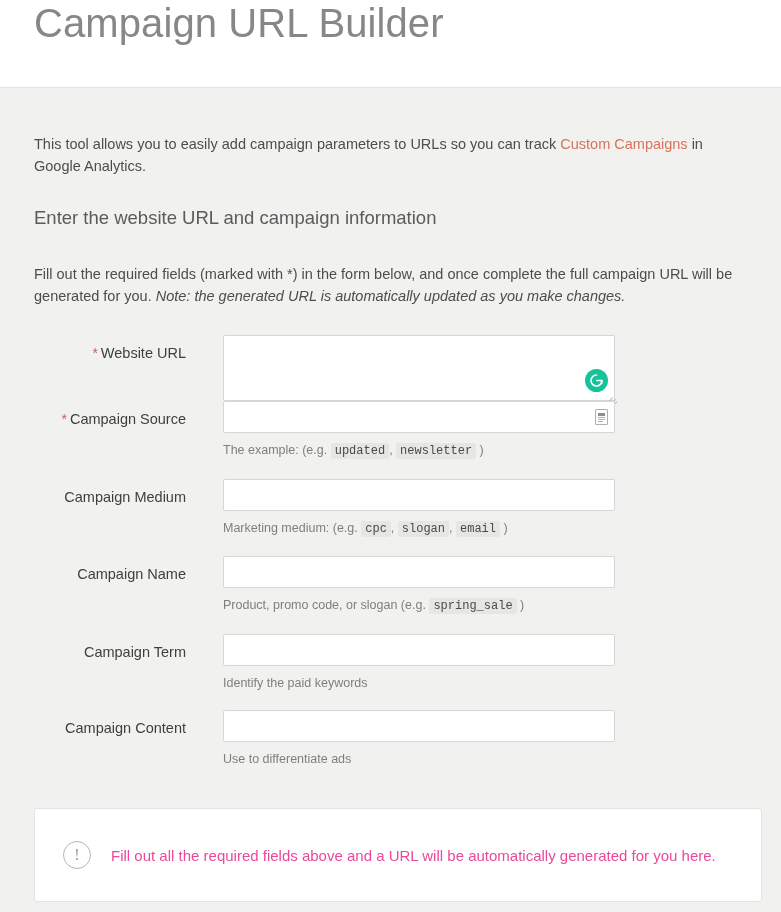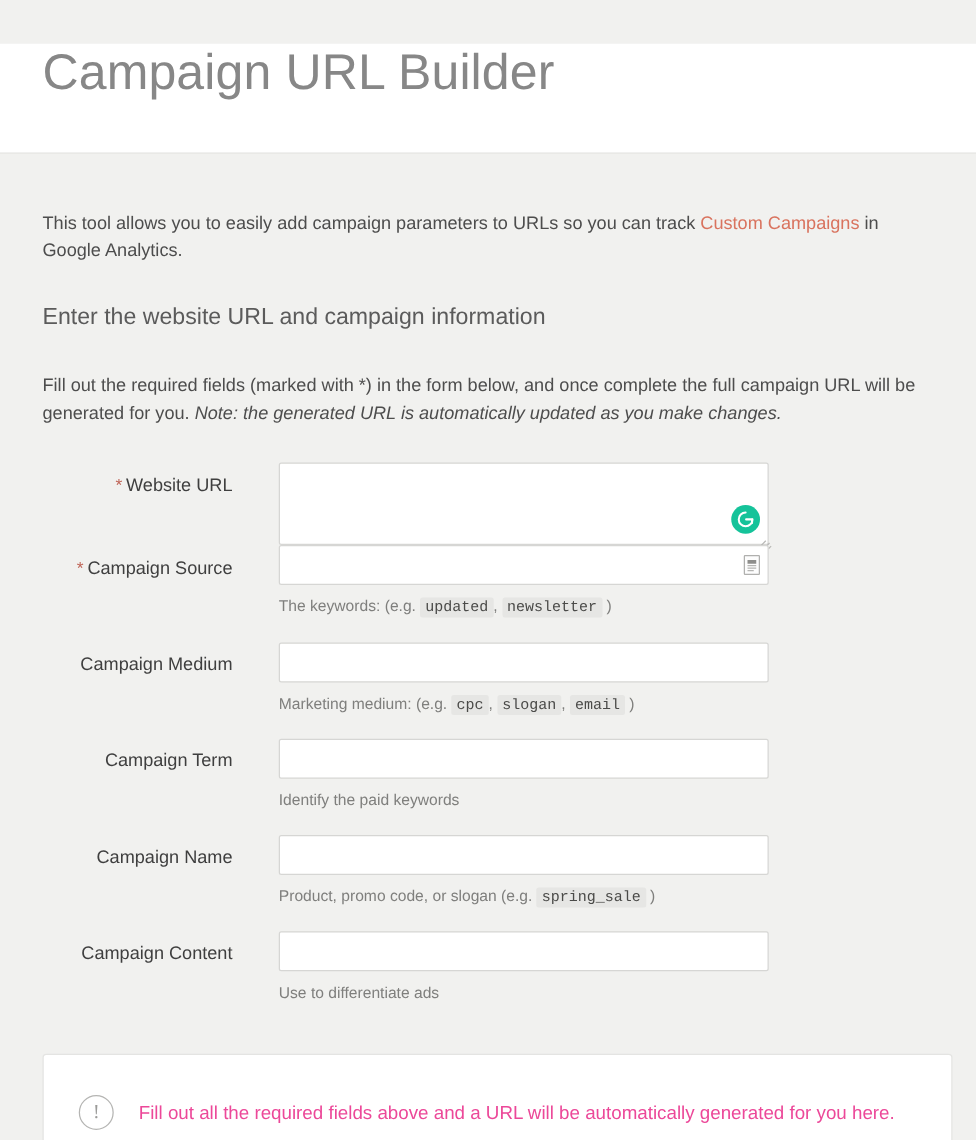--- a/index.html
+++ b/index.html
@@ -17,21 +17,20 @@
   }
 
   
   .page-header {
     background: #ffffff;
     height: 88px;
     border-bottom: 1px solid #e2e2e0;
     display: flex;
     align-items: flex-start;
     padding: 0 0 0 34px;
-    margin-top: 35px;
   }
   .page-title {
     font-size: 40px;
     font-weight: 300;
     color: #878787;
     line-height: 1;
     margin: 0;
     padding-top: 3px;
     letter-spacing: 0.1px;
   }
@@ -286,57 +285,57 @@
       <div class="form-label-cell">
         <span class="req-star">*</span><span>Campaign Source</span>
       </div>
       <div class="form-field-cell">
         <div class="input-wrap">
           <input class="text-input" type="text" placeholder="" style="">
           <div class="autofill-badge">
               <span></span>
             </div>
         </div>
-        <div class="help-text"><span>The keywords: (e.g. </span><code class="sample">updated</code><span>, </span><code class="sample">newsletter</code><span> )</span></div>
+        <div class="help-text"><span>The example: (e.g. </span><code class="sample">updated</code><span>, </span><code class="sample">newsletter</code><span> )</span></div>
       </div>
     </div>
 
     <div class="form-row">
       <div class="form-label-cell">
         <span>Campaign Medium</span>
       </div>
       <div class="form-field-cell">
         <div class="input-wrap">
           <input class="text-input" type="text" placeholder="" style="">
         </div>
         <div class="help-text"><span>Marketing medium: (e.g. </span><code class="sample">cpc</code><span>, </span><code class="sample">slogan</code><span>, </span><code class="sample">email</code><span> )</span></div>
       </div>
     </div>
 
     <div class="form-row">
       <div class="form-label-cell">
+        <span>Campaign Name</span>
+      </div>
+      <div class="form-field-cell">
+        <div class="input-wrap">
+          <input class="text-input" type="text" placeholder="" style="">
+        </div>
+        <div class="help-text"><span>Product, promo code, or slogan (e.g. </span><code class="sample">spring_sale</code><span> )</span></div>
+      </div>
+    </div>
+
+    <div class="form-row">
+      <div class="form-label-cell">
         <span>Campaign Term</span>
       </div>
       <div class="form-field-cell">
         <div class="input-wrap">
           <input class="text-input" type="text" placeholder="" style="">
         </div>
         <div class="help-text">Identify the paid keywords</div>
-      </div>
-    </div>
-
-    <div class="form-row">
-      <div class="form-label-cell">
-        <span>Campaign Name</span>
-      </div>
-      <div class="form-field-cell">
-        <div class="input-wrap">
-          <input class="text-input" type="text" placeholder="" style="">
-        </div>
-        <div class="help-text"><span>Product, promo code, or slogan (e.g. </span><code class="sample">spring_sale</code><span> )</span></div>
       </div>
     </div>
 
     <div class="form-row">
       <div class="form-label-cell">
         <span>Campaign Content</span>
       </div>
       <div class="form-field-cell">
         <div class="input-wrap">
           <input class="text-input" type="text" placeholder="" style="">

